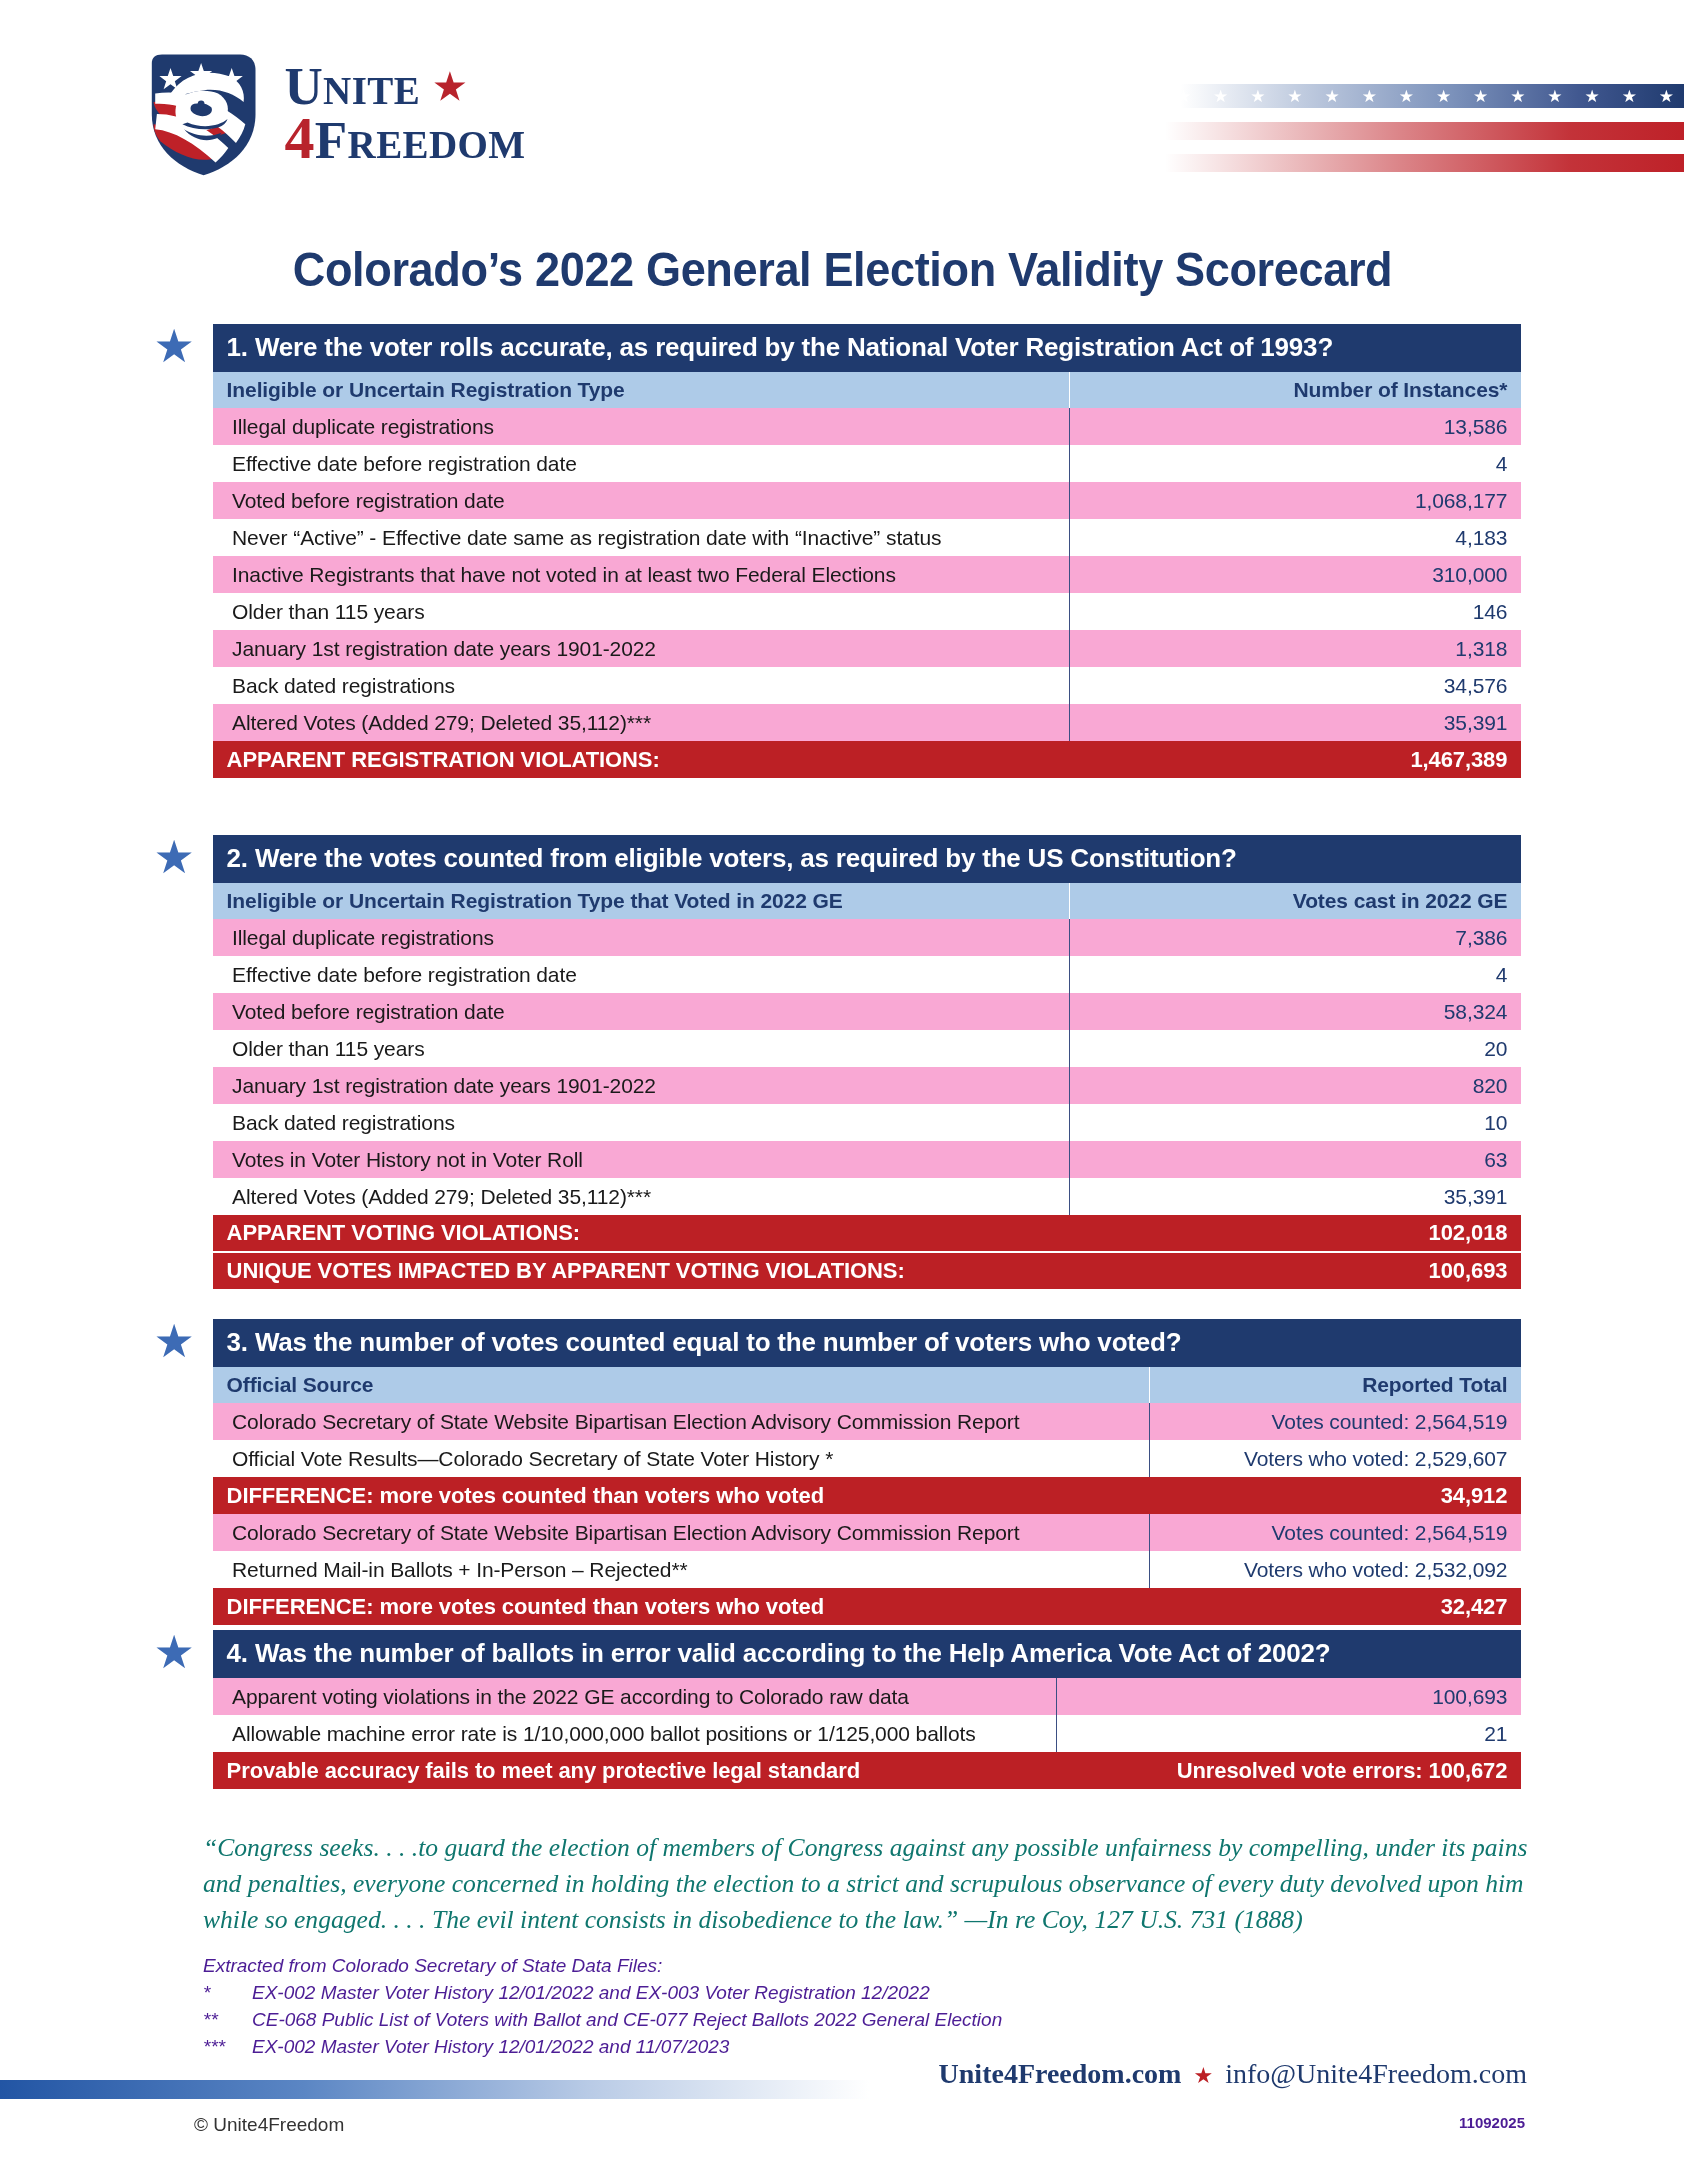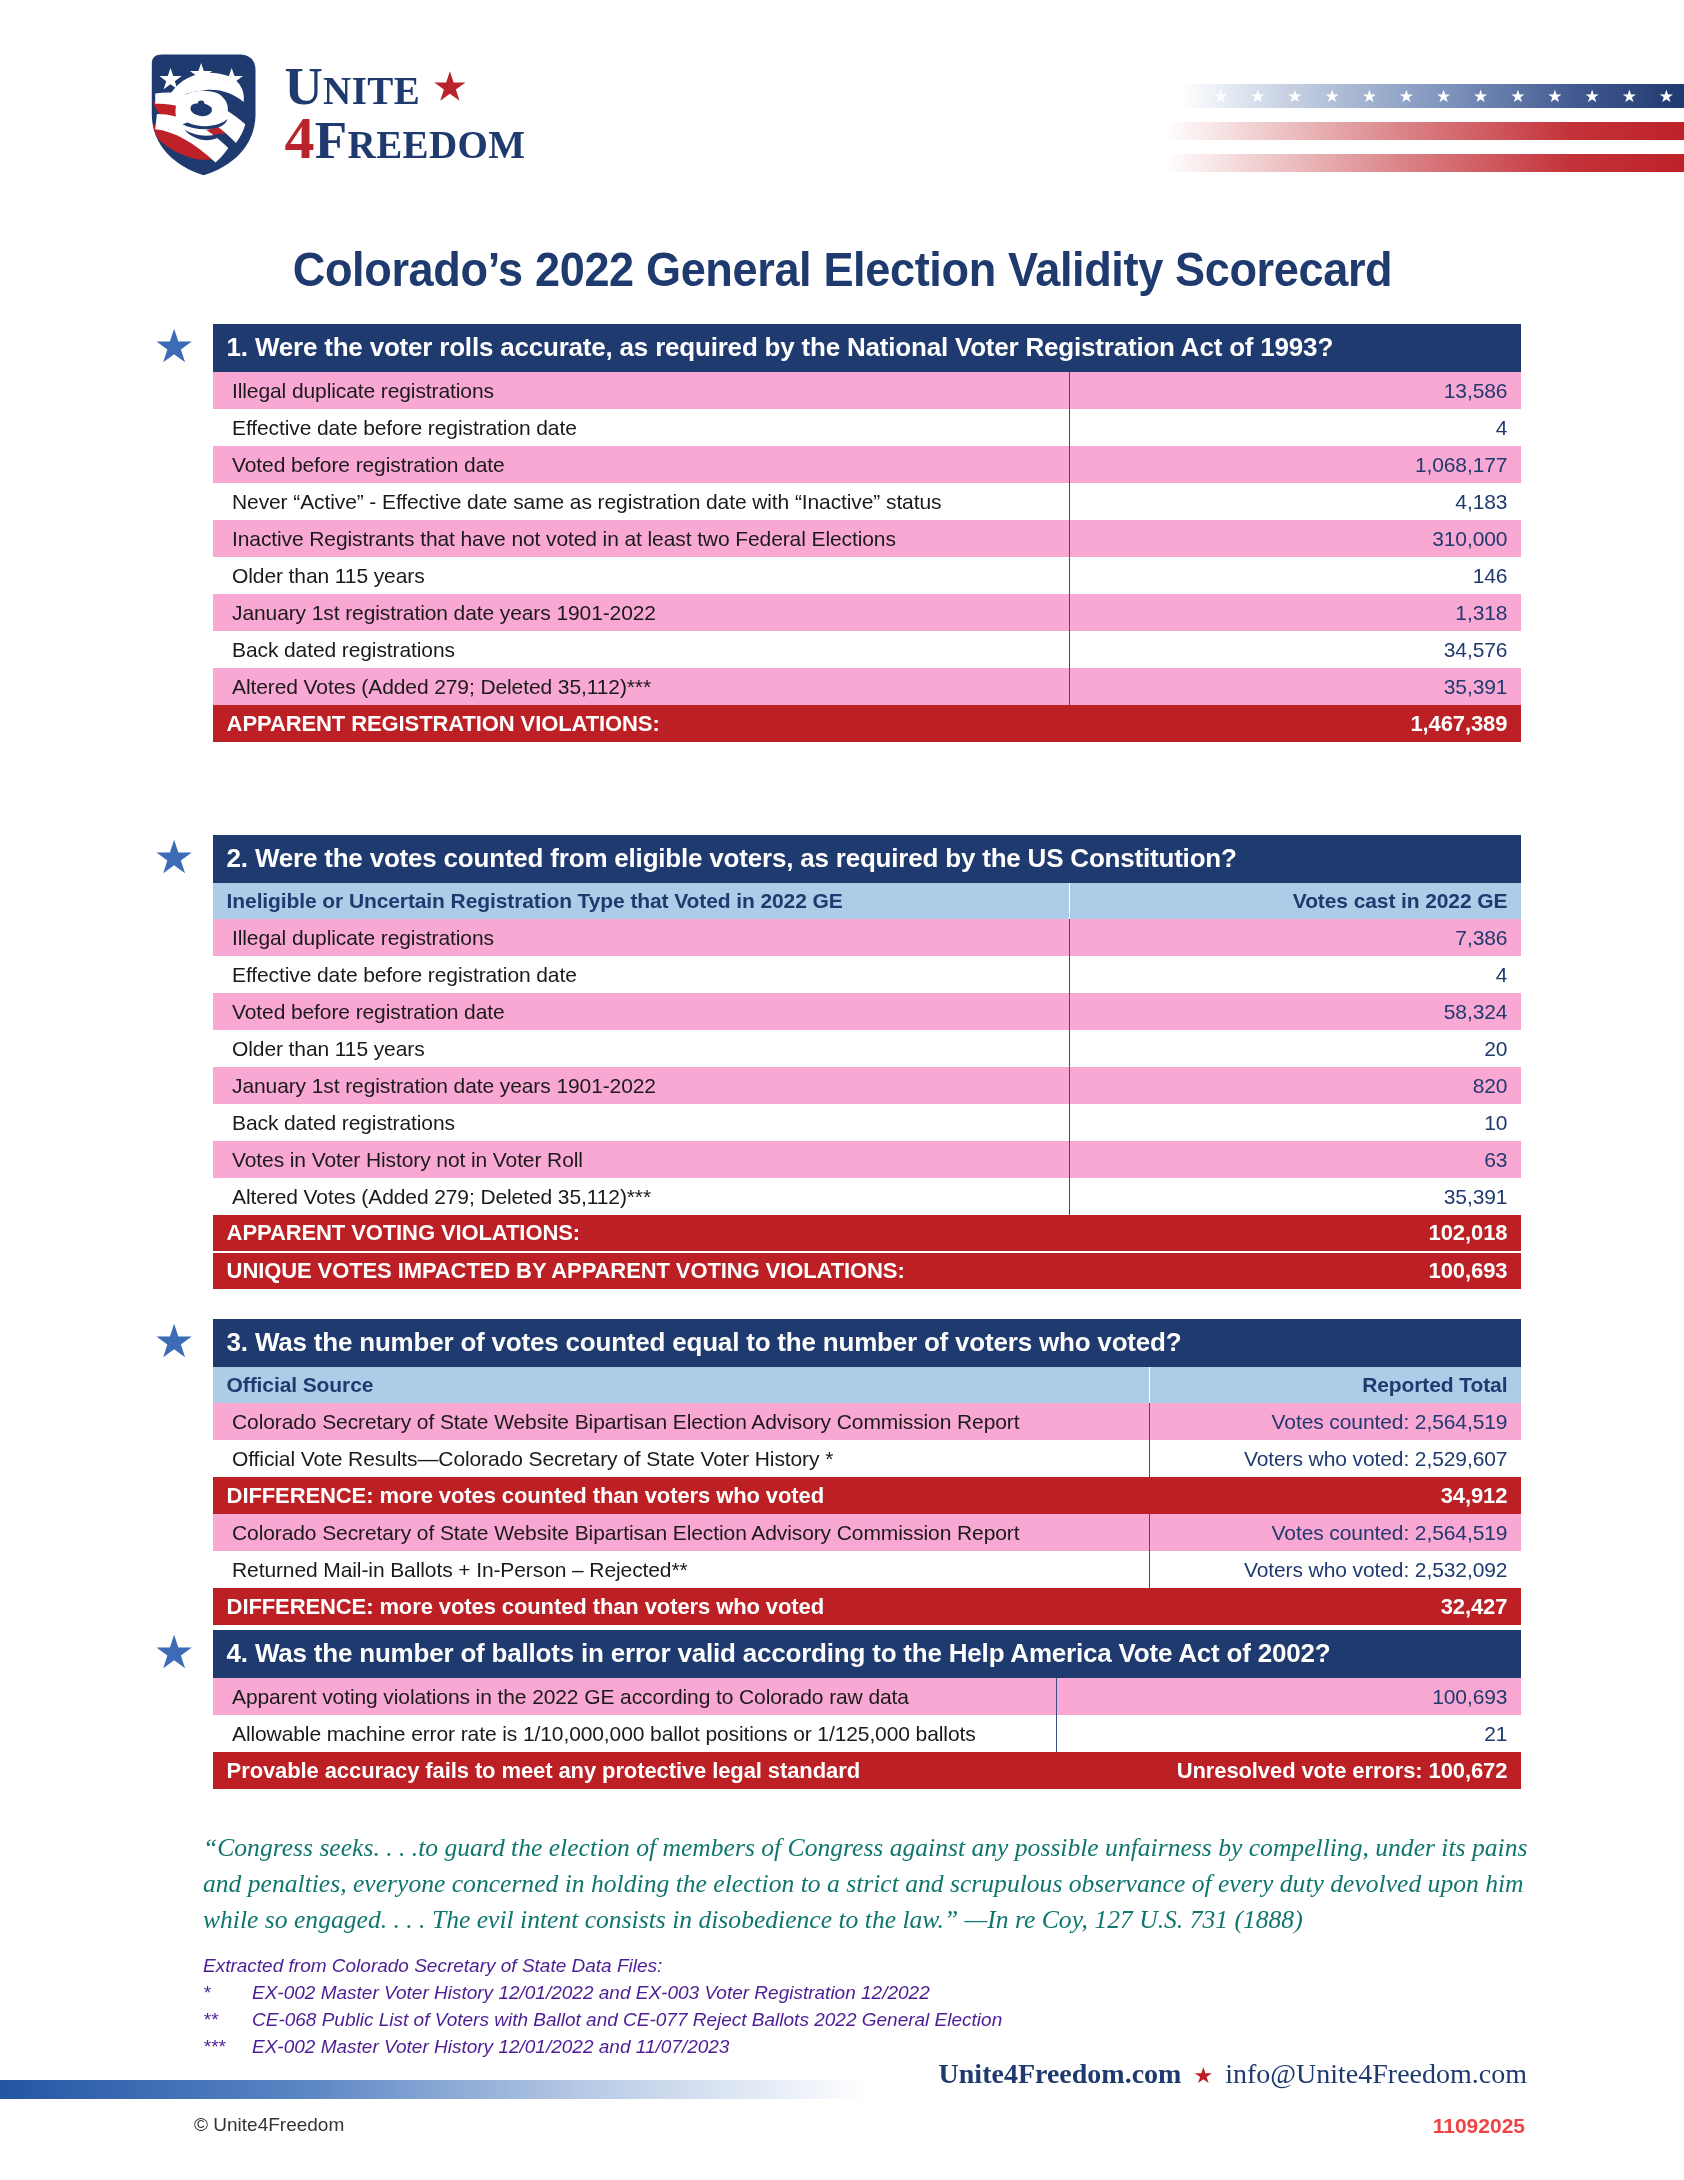--- a/index.html
+++ b/index.html
@@ -225,22 +225,22 @@
     left: 194px; top: 2114px;
     font-family: "Liberation Sans Narrow", "Liberation Sans", sans-serif;
     font-size: 19px;
     color: #333333;
   }
   .footer-code {
     position: absolute;
     right: 160px; top: 2114px;
     font-family: "Liberation Sans Narrow", "Liberation Sans", sans-serif;
     font-weight: bold;
-    font-size: 21px;
-    color: #ef4444;
+    font-size: 15px;
+    color: #4c1d95;
     text-align: center;
   }
 </style>
 </head>
 <body>
 
 <div class="page">
 
   <div class="masthead">
 
@@ -294,20 +294,24 @@
   <div id="sections-host">
       <div class="section" style="top: 324px;">
         <div class="sec-star">★</div>
         <div class="sec-head">1. Were the voter rolls accurate, as required by the National Voter Registration Act of 1993?</div>
         <table class="scoretable">
           <colgroup>
             <col style="width: 65.5%;">
             <col>
           </colgroup>
           <tbody>
+            <tr class="colhead">
+              <td class="divline">Ineligible or Uncertain Registration Type</td>
+              <td class="num">Number of Instances*</td>
+            </tr>
             <tr class="datarow shade">
               <td class="divline">Illegal duplicate registrations</td>
               <td class="num">13,586</td>
             </tr>
             <tr class="datarow plain">
               <td class="divline">Effective date before registration date</td>
               <td class="num">4</td>
             </tr>
             <tr class="datarow shade">
               <td class="divline">Voted before registration date</td>

